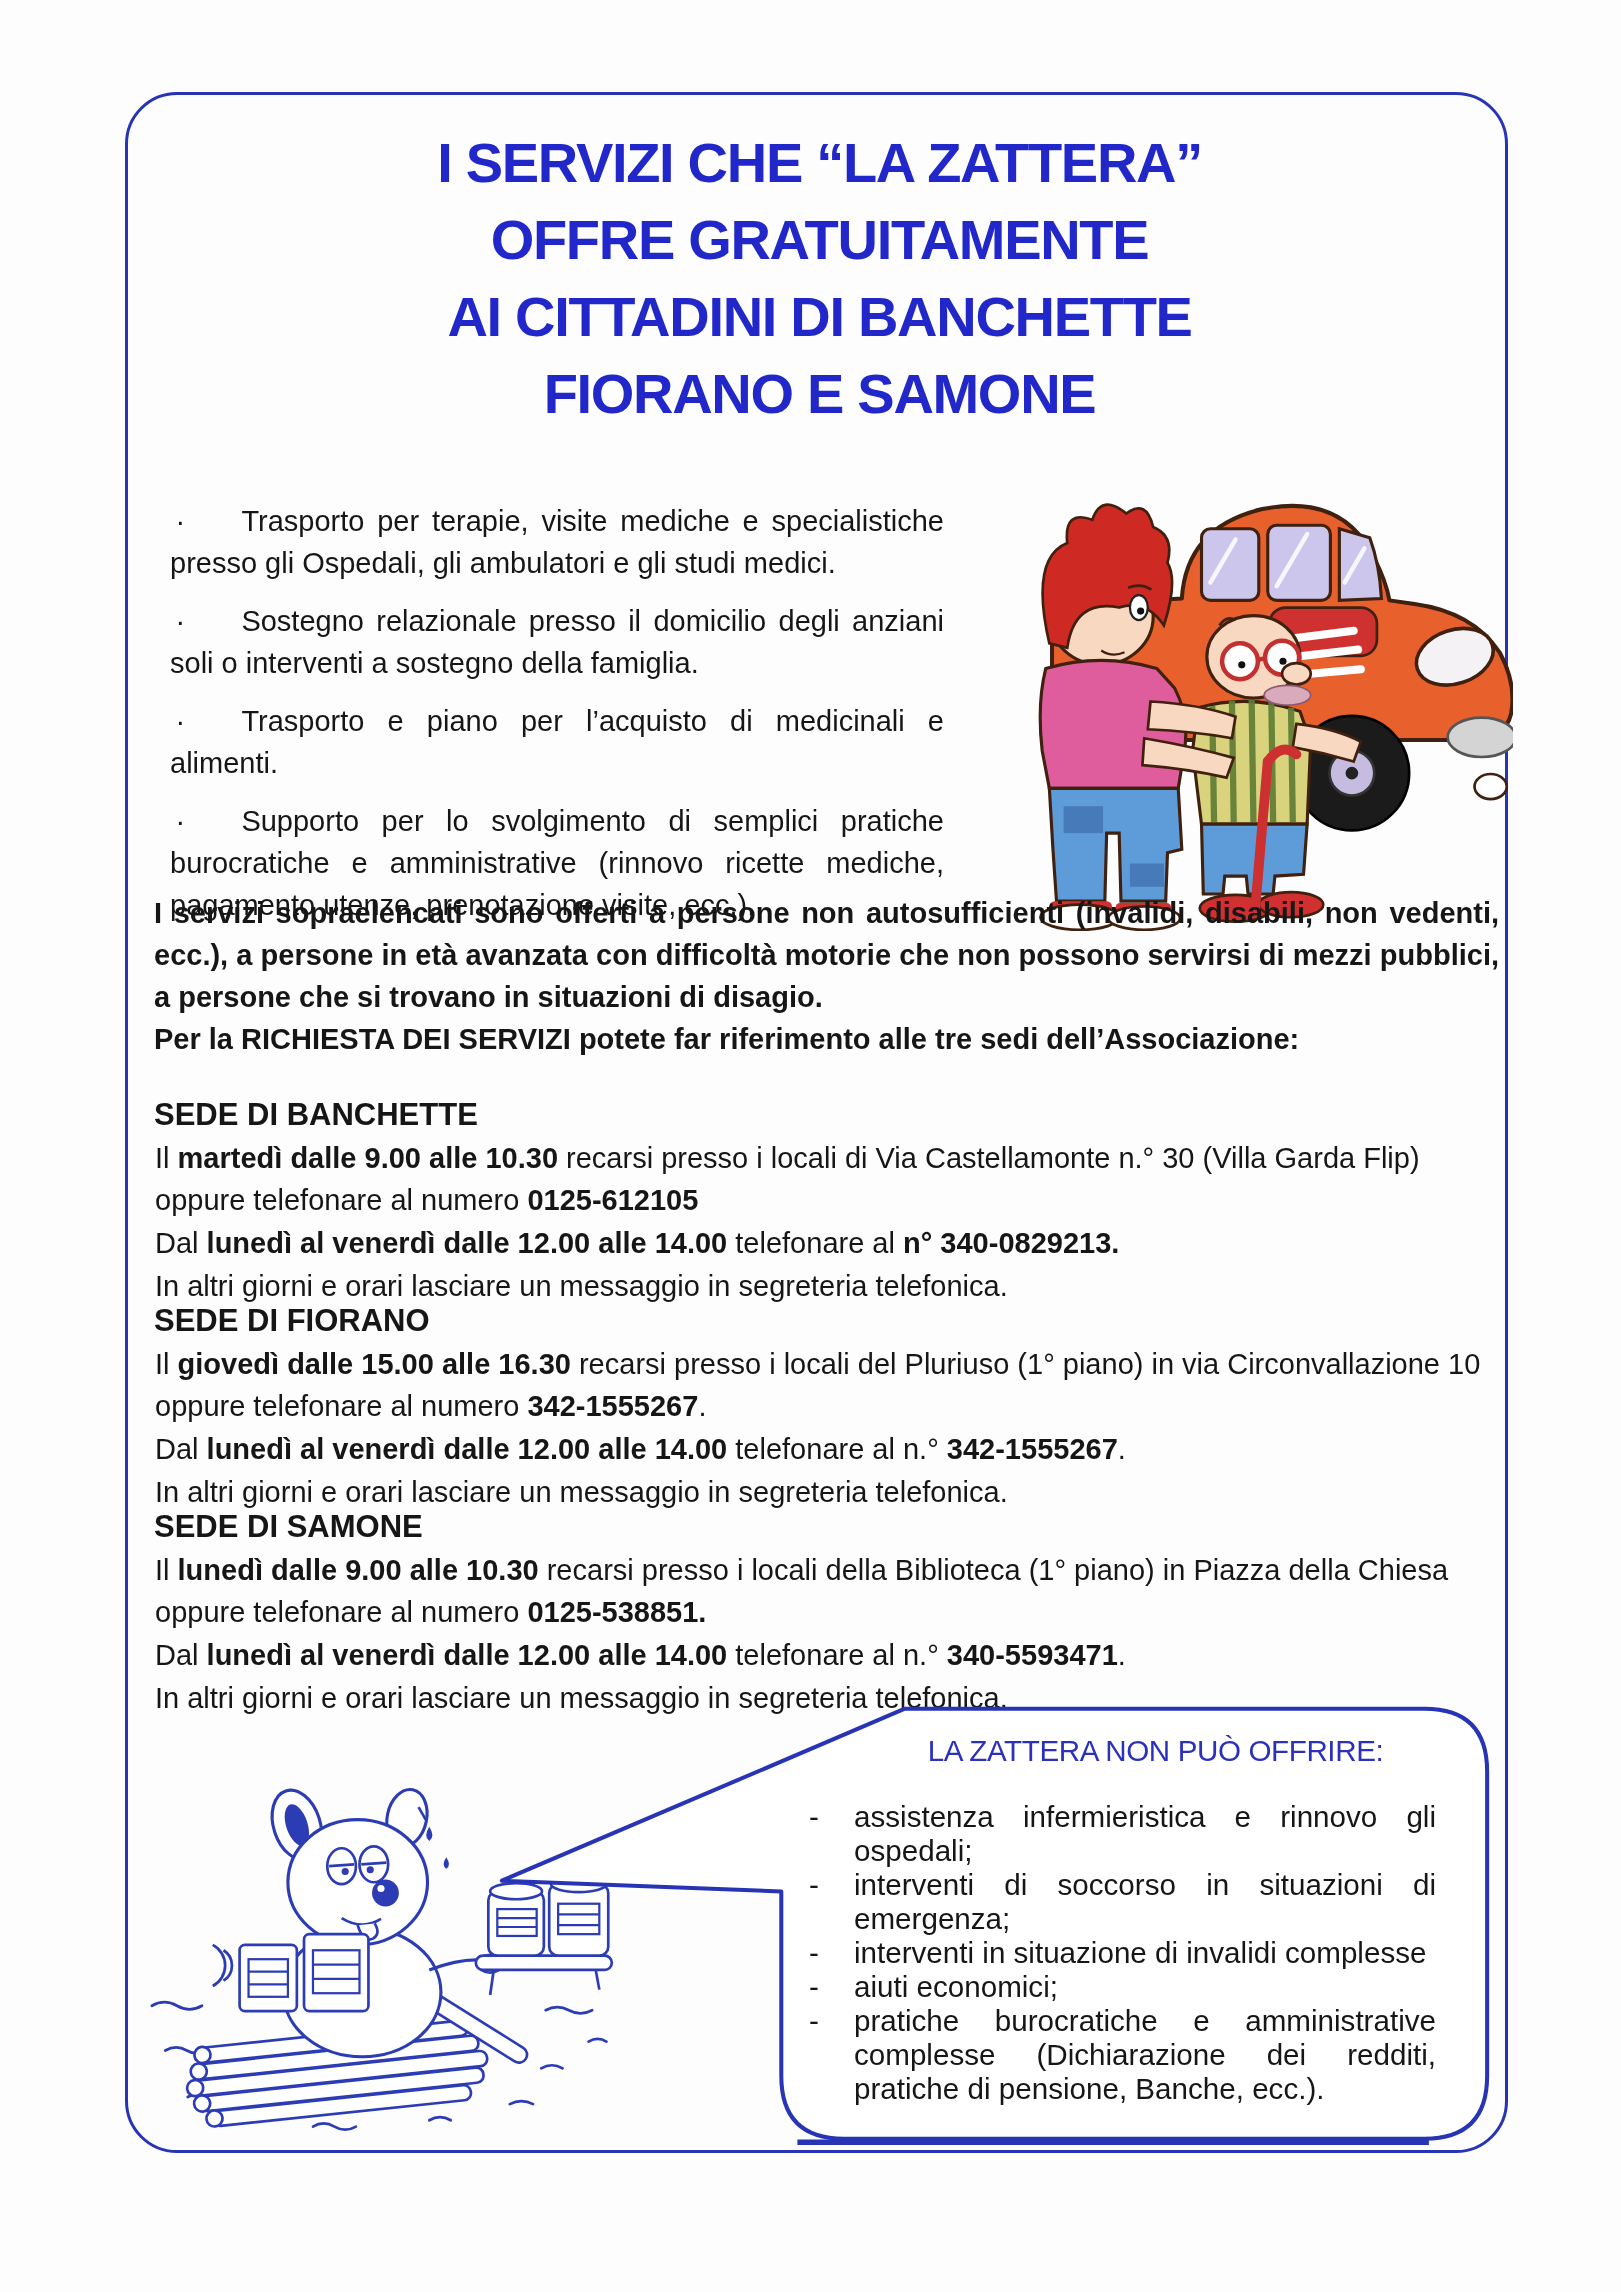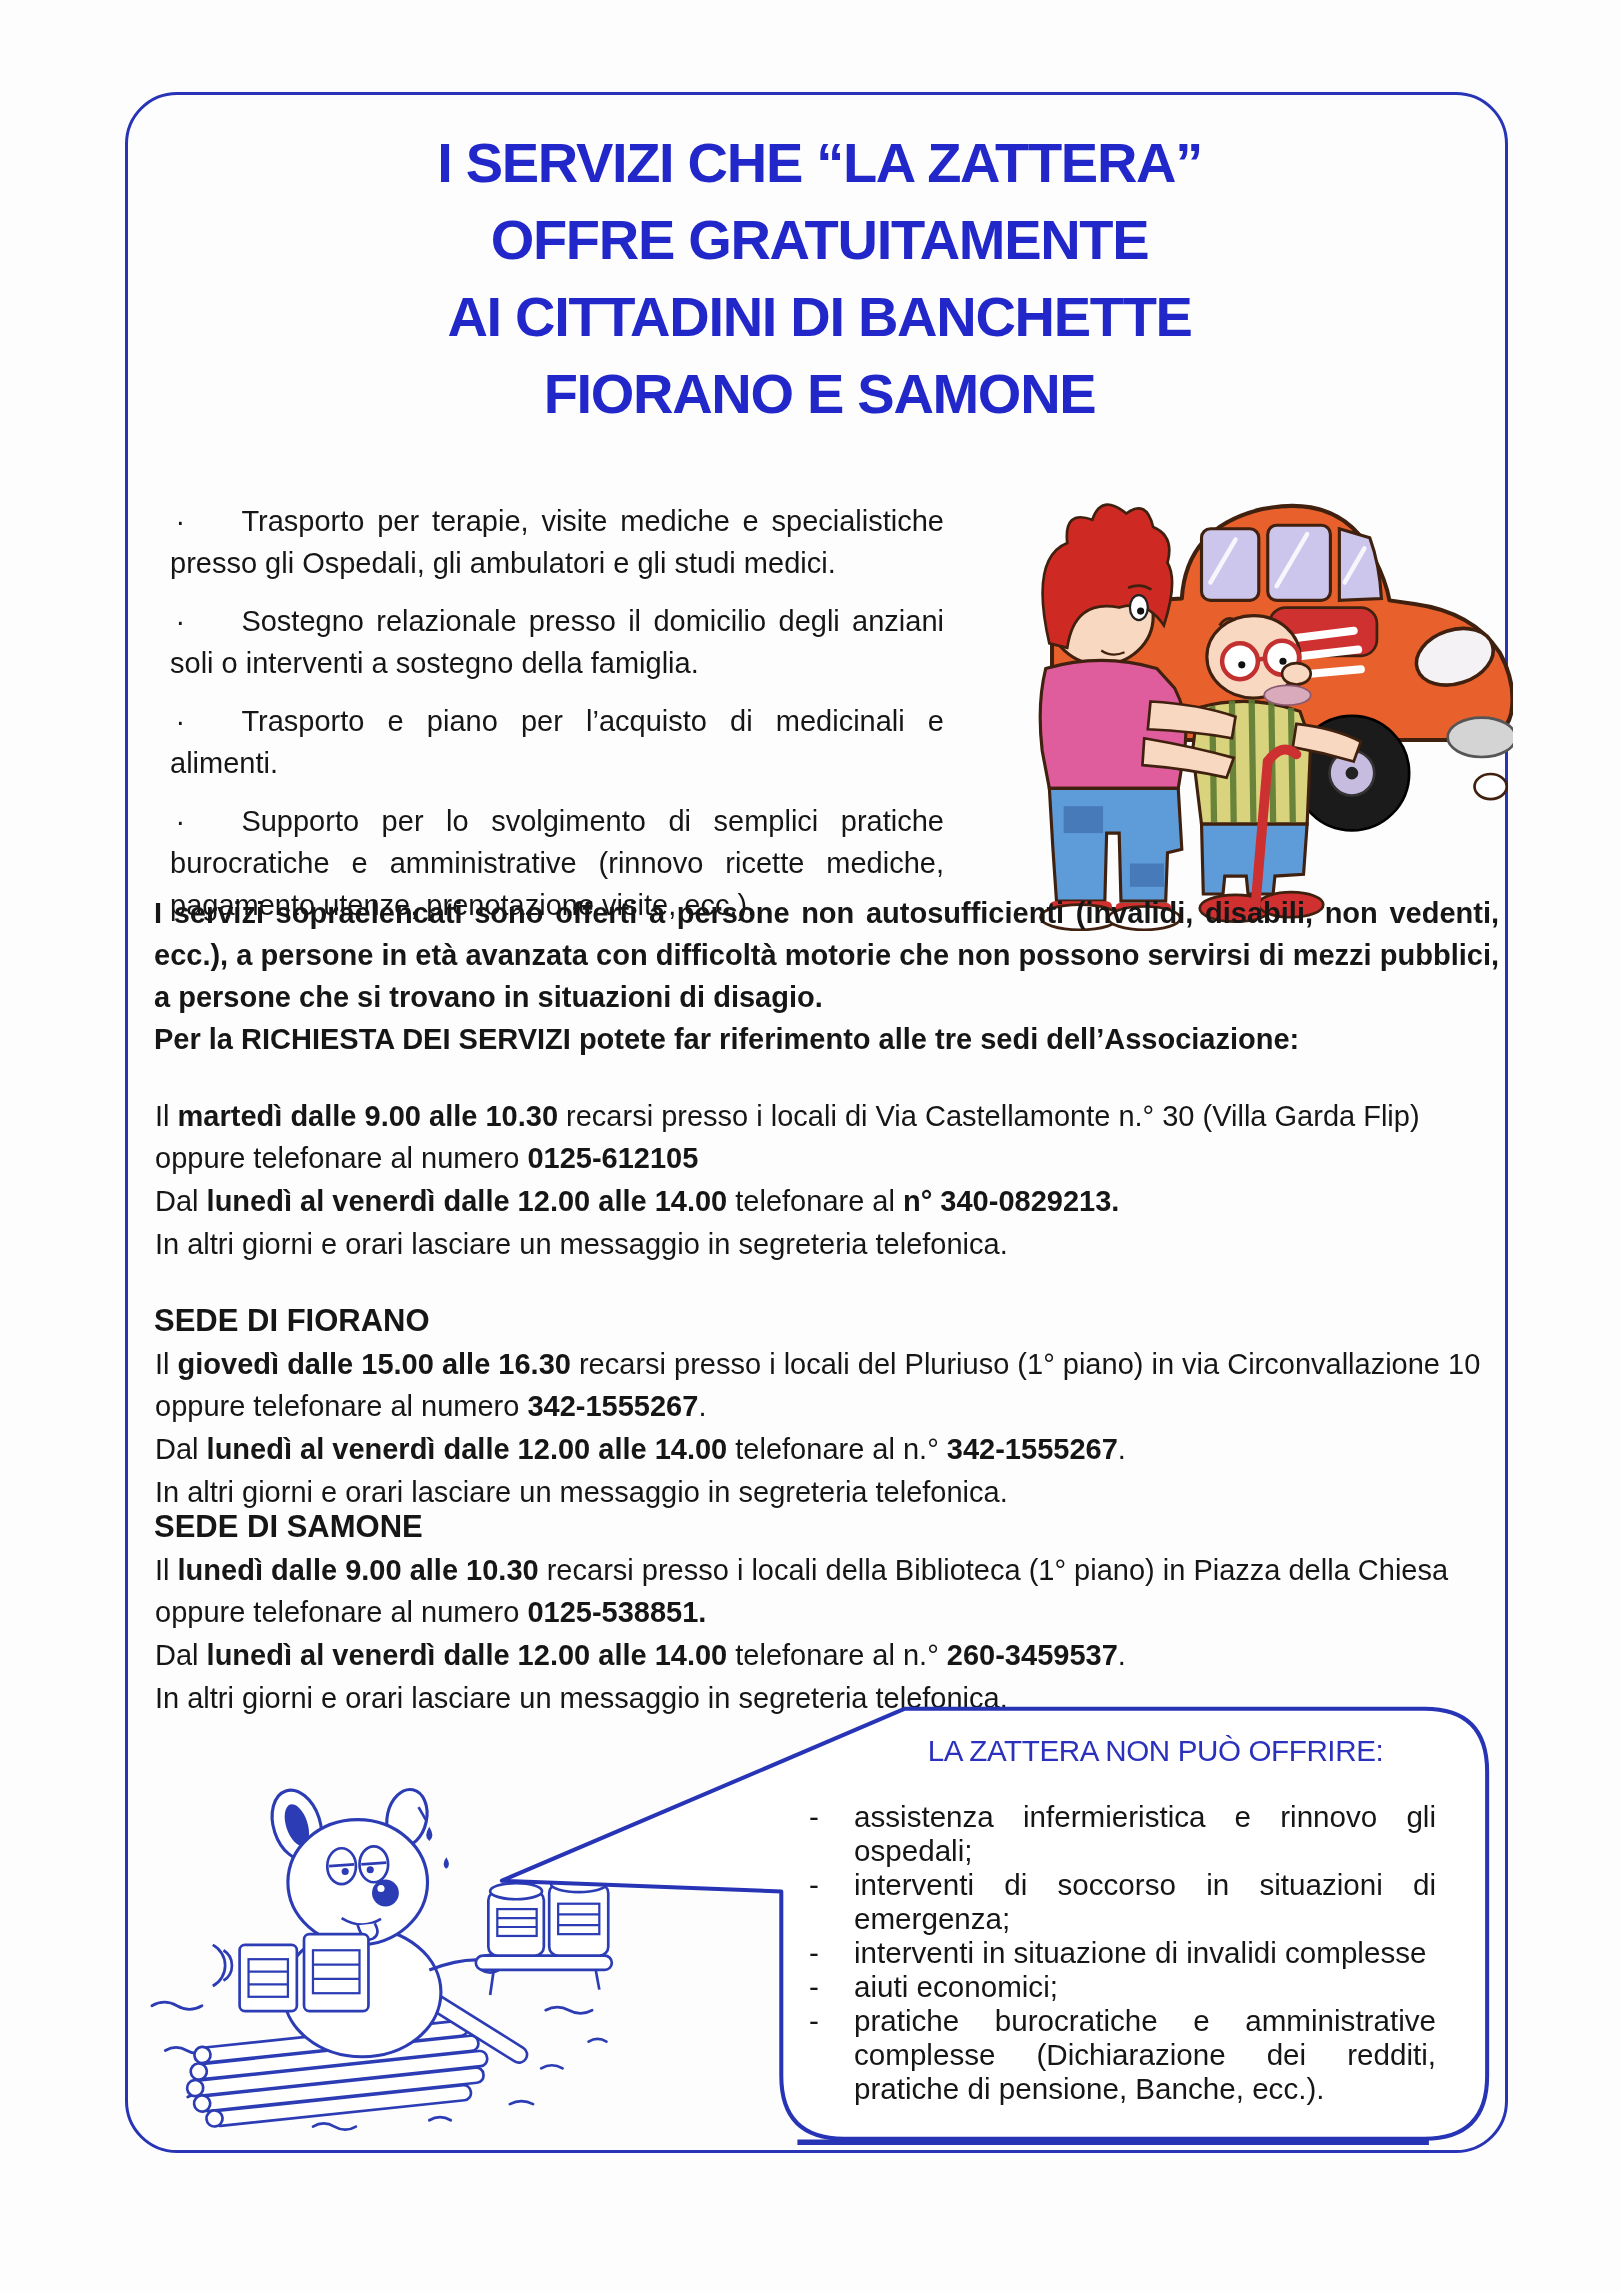--- a/index.html
+++ b/index.html
@@ -142,36 +142,37 @@
       <ellipse cx="198" cy="497" rx="40" ry="13" fill="#ffffff" stroke="#40200e" stroke-width="3"></ellipse>
     </g>
   </svg>
 
   <div class="intro">
     <p>I servizi sopraelencati sono offerti a persone non autosufficienti (invalidi, disabili, non vedenti, ecc.), a persone in età avanzata con difficoltà motorie che non possono servirsi di mezzi pubblici, a persone che si trovano in situazioni di disagio.</p>
     <p class="lastline">Per la RICHIESTA DEI SERVIZI potete far riferimento alle tre sedi dell’Associazione:</p>
   </div>
 
   <div class="sede s-banchette">
+    <h2>SEDE DI BANCHETTE</h2>
     <p><span>Il </span><b>martedì dalle 9.00 alle 10.30</b><span> recarsi presso i locali di Via Castellamonte n.° 30 (Villa Garda Flip) oppure telefonare al numero </span><b>0125-612105</b></p>
     <p><span>Dal </span><b>lunedì al venerdì dalle 12.00 alle 14.00</b><span> telefonare al </span><b>n° 340-0829213.</b></p>
     <p><span>In altri giorni e orari lasciare un messaggio in segreteria telefonica.</span></p>
   </div>
 
   <div class="sede s-fiorano">
     <h2>SEDE DI FIORANO</h2>
     <p><span>Il </span><b>giovedì dalle 15.00 alle 16.30</b><span> recarsi presso i locali del Pluriuso (1° piano) in via Circonvallazione 10 oppure telefonare al numero </span><b>342-1555267</b><span>.</span></p>
     <p><span>Dal </span><b>lunedì al venerdì dalle 12.00 alle 14.00</b><span> telefonare al n.° </span><b>342-1555267</b><span>.</span></p>
     <p><span>In altri giorni e orari lasciare un messaggio in segreteria telefonica.</span></p>
   </div>
 
   <div class="sede s-samone">
     <h2>SEDE DI SAMONE</h2>
     <p><span>Il </span><b>lunedì dalle 9.00 alle 10.30</b><span> recarsi presso i locali della Biblioteca (1° piano) in Piazza della Chiesa oppure telefonare al numero </span><b>0125-538851.</b></p>
-    <p><span>Dal </span><b>lunedì al venerdì dalle 12.00 alle 14.00</b><span> telefonare al n.° </span><b>260-3459537</b><span>.</span></p>
+    <p><span>Dal </span><b>lunedì al venerdì dalle 12.00 alle 14.00</b><span> telefonare al n.° </span><b>340-5593471</b><span>.</span></p>
     <p><span>In altri giorni e orari lasciare un messaggio in segreteria telefonica.</span></p>
   </div>
 
   <svg class="raft-ill" viewBox="0 0 580 400">
     <g fill="none" stroke="#2c3cb4" stroke-width="3" stroke-linecap="round">
       <path d="M20,250 q14,-8 28,0 q14,8 28,0"></path>
         <path d="M460,255 q13,-7 26,0 q13,7 26,0"></path>
       <path d="M35,300 q12,-7 24,0 q12,7 24,0"></path>
         <path d="M455,320 q12,-7 24,0"></path>
       <path d="M60,352 q12,-7 24,0 q12,7 24,0"></path>

